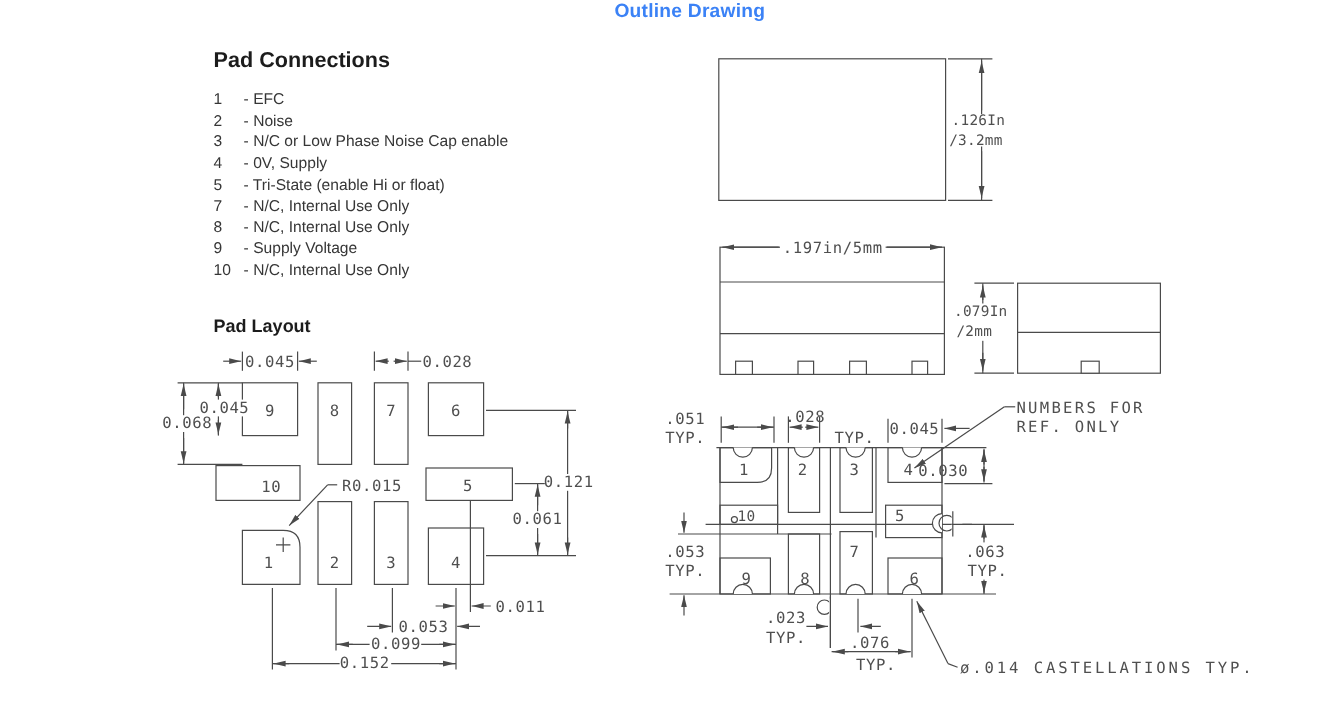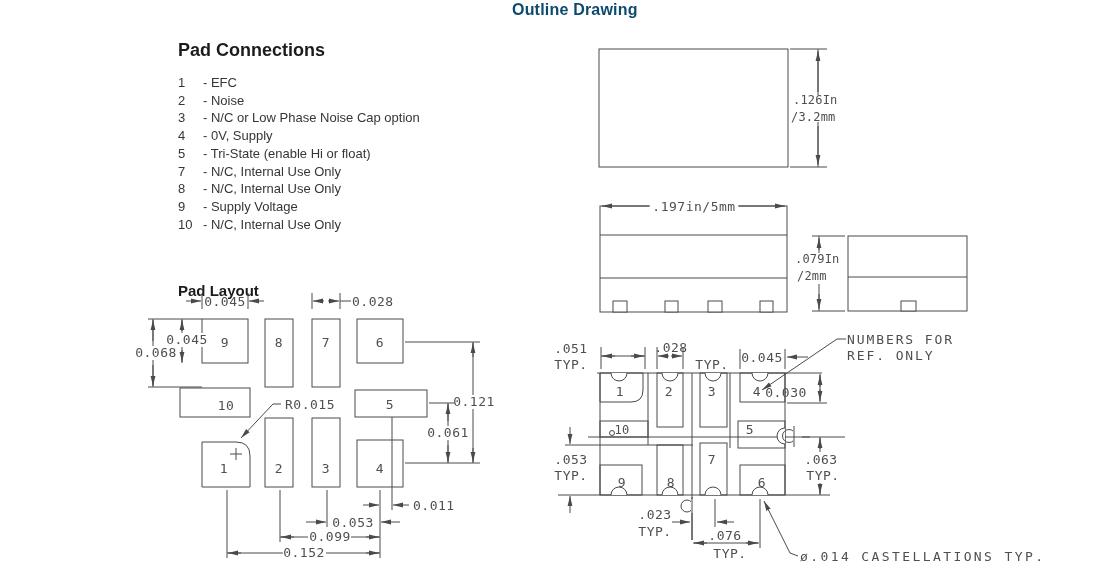--- a/index.html
+++ b/index.html
@@ -1,20 +1,20 @@
 <!DOCTYPE html>
 <html><head>
 <meta charset="utf-8">
 <style>
   html,body{margin:0;padding:0;background:#fff;width:1109px;height:586px;overflow:hidden}
   body{font-family:"Liberation Sans",sans-serif;position:relative}
   .abs{position:absolute}
-  #title{left:512px;top:1px;font-size:16px;font-weight:bold;color:#0c4a6e;letter-spacing:.2px}
+  #title{left:512px;top:1px;font-size:16px;font-weight:bold;color:#3b82f6;letter-spacing:.2px}
   #pc-head{left:178px;top:40px;font-size:18px;font-weight:bold;color:#1c1c1c}
-  #pl-head{left:178px;top:282px;font-size:15px;font-weight:bold;color:#1c1c1c}
+  #pl-head{left:178px;top:264px;font-size:15px;font-weight:bold;color:#1c1c1c}
   #pc-list{left:178px;top:74px;font-size:13px;color:#363636;line-height:17.7px}
   #pc-list .row{white-space:nowrap}
   #pc-list .num{display:inline-block;width:25px}
   svg{position:absolute;left:0;top:0}
   .ln{stroke:#4a4a4a;stroke-width:1;fill:none}
   .pad{fill:#fff;stroke:#4a4a4a;stroke-width:1}
   .notch{fill:#fff;stroke:#4a4a4a;stroke-width:1}
   .ar{stroke:#4a4a4a;stroke-width:1;fill:none;marker-end:url(#arw)}
   .bg{fill:#fff;stroke:none}
   .cad{font-family:"DejaVu Sans Mono",monospace;font-size:13px;fill:#4f4f4f;letter-spacing:.5px}
@@ -25,21 +25,21 @@
 </style>
 </head>
 <body>
 
 <div class="abs" id="title">Outline Drawing</div>
 <div class="abs" id="pc-head">Pad Connections</div>
 
 <div class="abs" id="pc-list">
   <div class="row"><span class="num">1</span><span>- EFC</span></div>
   <div class="row"><span class="num">2</span><span>- Noise</span></div>
-  <div class="row"><span class="num">3</span><span>- N/C or Low Phase Noise Cap option</span></div>
+  <div class="row"><span class="num">3</span><span>- N/C or Low Phase Noise Cap enable</span></div>
   <div class="row"><span class="num">4</span><span>- 0V, Supply</span></div>
   <div class="row"><span class="num">5</span><span>- Tri-State (enable Hi or float)</span></div>
   <div class="row"><span class="num">7</span><span>- N/C, Internal Use Only</span></div>
   <div class="row"><span class="num">8</span><span>- N/C, Internal Use Only</span></div>
   <div class="row"><span class="num">9</span><span>- Supply Voltage</span></div>
   <div class="row"><span class="num">10</span><span>- N/C, Internal Use Only</span></div>
 </div>
 
 <div class="abs" id="pl-head">Pad Layout</div>
 

